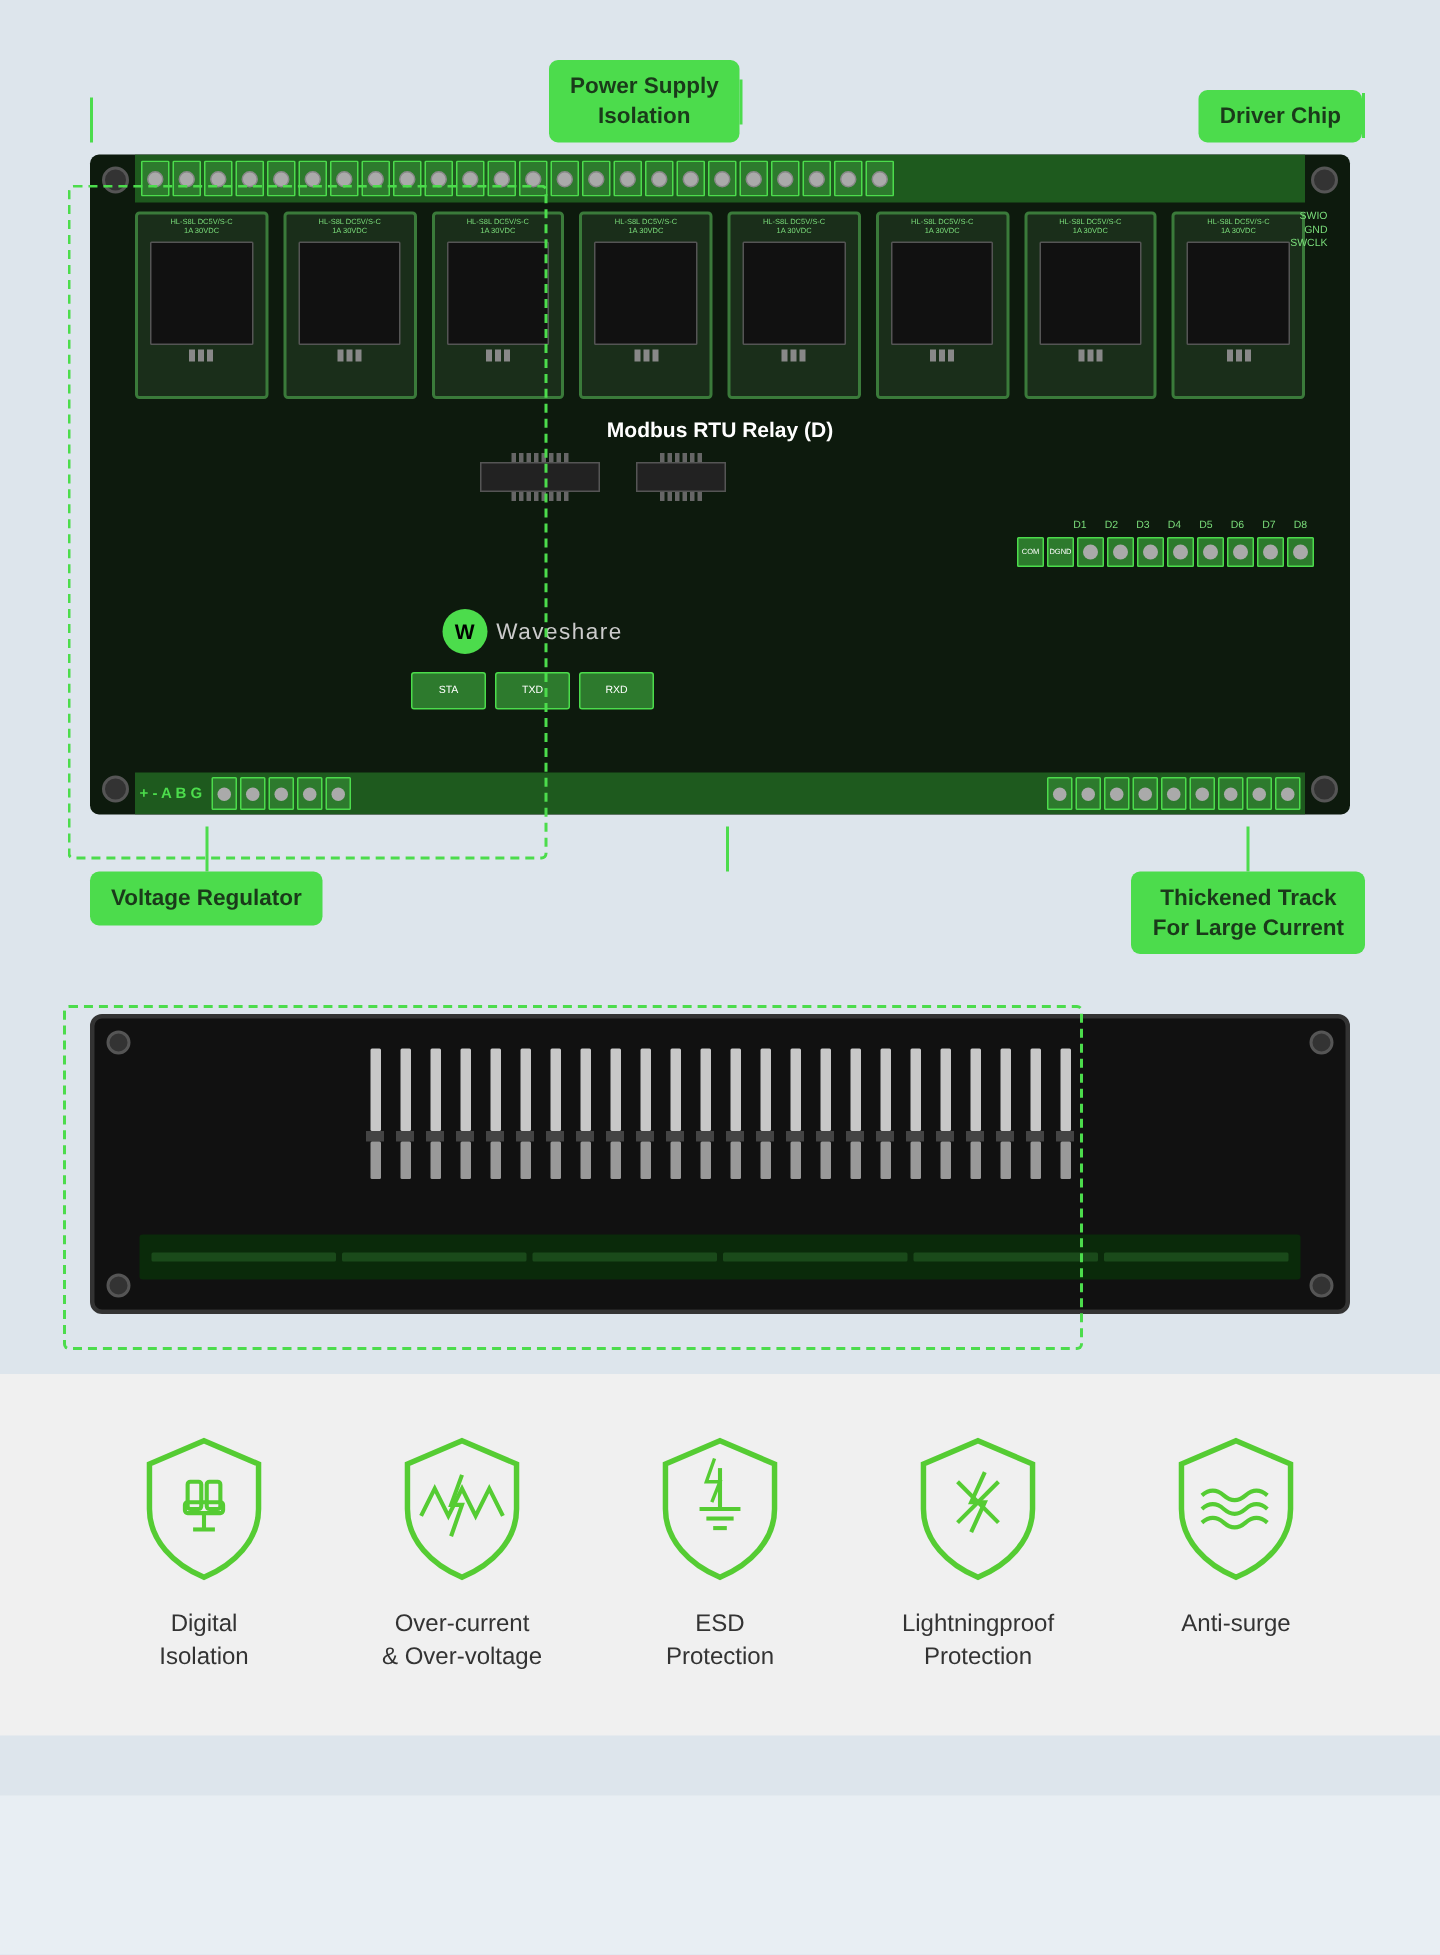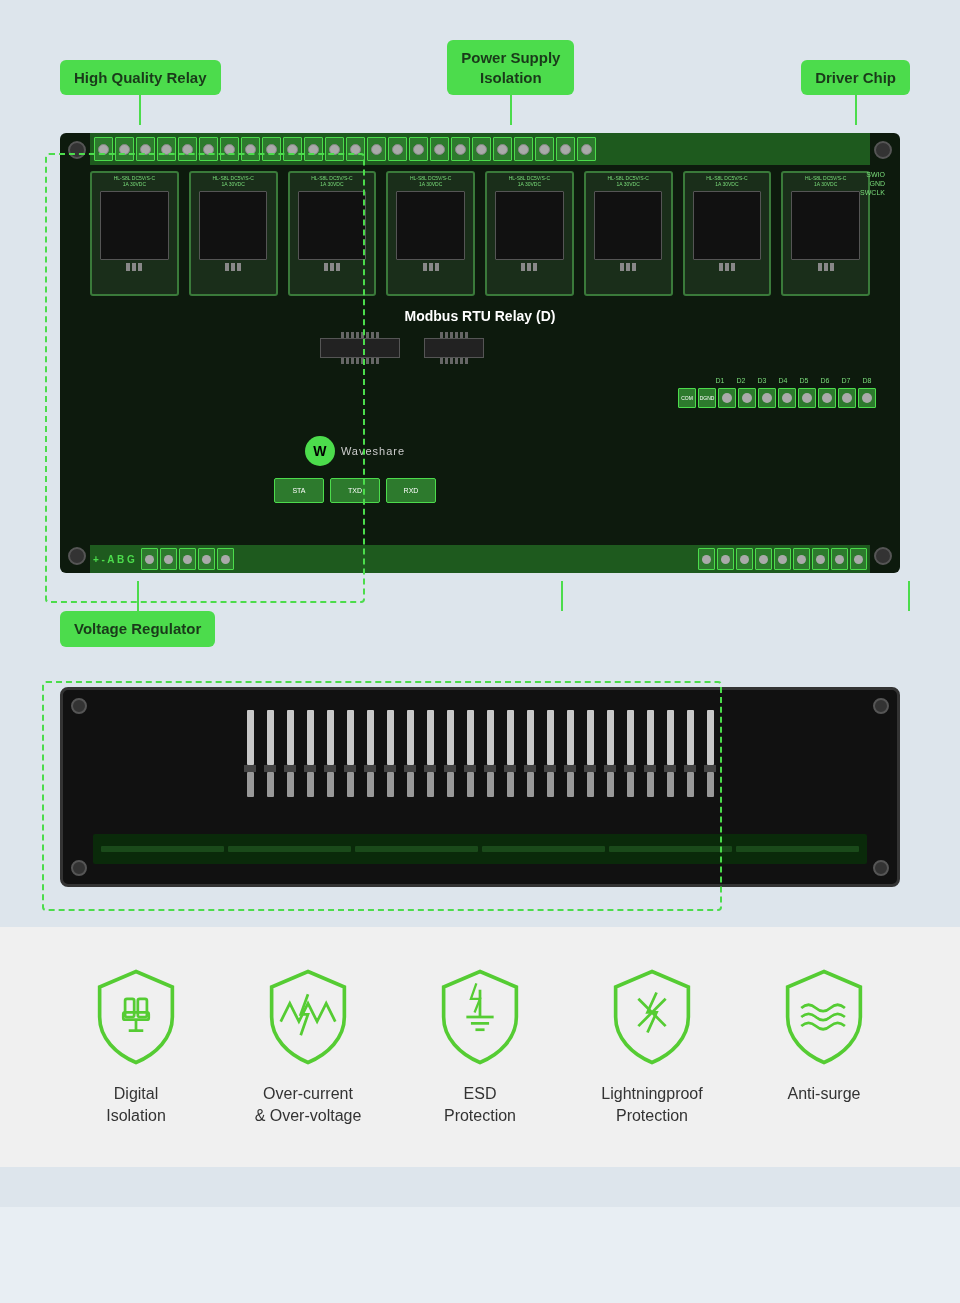--- a/index.html
+++ b/index.html
@@ -42,21 +42,21 @@
     .top-labels {
       display: flex;
       justify-content: space-between;
       align-items: flex-end;
       padding: 0 10px 0 20px;
       margin-bottom: 8px;
     }
 
     .top-label-item {
       display: flex;
-      flex-direction: column;
+      flex-direction: row;
       align-items: center;
     }
 
     .connector-line-down {
       width: 2px;
       background: #4cdc4c;
       height: 30px;
       margin: 0 auto;
     }
 
@@ -168,21 +168,20 @@
   </style>
 </head>
 <body>
 
 <div class="page-wrapper">
 
   <div class="top-section">
 
     <div class="top-labels">
       <div class="top-label-item">
-        <div class="label-badge">High Quality Relay</div>
         <div class="connector-line-down"></div>
       </div>
       <div class="top-label-item">
         <div class="label-badge" style="white-space:pre-line">Power Supply
 Isolation</div>
         <div class="connector-line-down"></div>
       </div>
       <div class="top-label-item">
         <div class="label-badge">Driver Chip</div>
         <div class="connector-line-down"></div>
@@ -401,21 +400,21 @@
           </div>
         </div>
 
         <div style="position:absolute; top:240px; left:20px; right:20px; height:130px; display:flex; gap:10px;">
 
 
           <div style="flex:1; display:flex; flex-direction:column; align-items:center; justify-content:flex-end; gap:4px;">
 
             <div style="display:flex; align-items:center; gap:6px; margin-bottom:8px;">
               <div style="width:30px;height:30px;background:#4cdc4c;border-radius:50%;display:flex;align-items:center;justify-content:center;font-weight:bold;color:#000;font-size:14px;">W</div>
-              <div style="color:#ccc;font-size:11px;letter-spacing:1px;">Waveshare</div>
+              <div style="color:#ccc;font-size:15px;letter-spacing:1px;">Waveshare</div>
             </div>
 
             <div style="display:flex; gap:6px;">
               <div style="width:50px;height:25px;background:#2d7a2d;border-radius:2px;border:1px solid #4cdc4c;display:flex;align-items:center;justify-content:center;">
                 <div style="font-size:7px;color:#fff;">STA</div>
               </div>
               <div style="width:50px;height:25px;background:#2d7a2d;border-radius:2px;border:1px solid #4cdc4c;display:flex;align-items:center;justify-content:center;">
                 <div style="font-size:7px;color:#fff;">TXD</div>
               </div>
               <div style="width:50px;height:25px;background:#2d7a2d;border-radius:2px;border:1px solid #4cdc4c;display:flex;align-items:center;justify-content:center;">
@@ -536,20 +535,22 @@
     <div class="bottom-labels">
       <div class="bottom-label-item">
         <div class="connector-line-up"></div>
         <div class="label-badge">Voltage Regulator</div>
       </div>
       <div class="bottom-label-item">
         <div class="connector-line-up"></div>
       </div>
       <div class="bottom-label-item">
         <div class="connector-line-up"></div>
+        <div class="label-badge" style="white-space:pre-line">Thickened Track
+For Large Current</div>
       </div>
     </div>
   </div>
 
   <div class="bottom-board-section">
 
     <div style="position:relative; width:840px; margin:0 auto;">
       <div style="position:absolute; left:-18px; top:-6px; width:680px; height:230px; border:2px dashed #4cdc4c; border-radius:4px; z-index:10; pointer-events:none;"></div>
 
       <div class="bottom-board">

